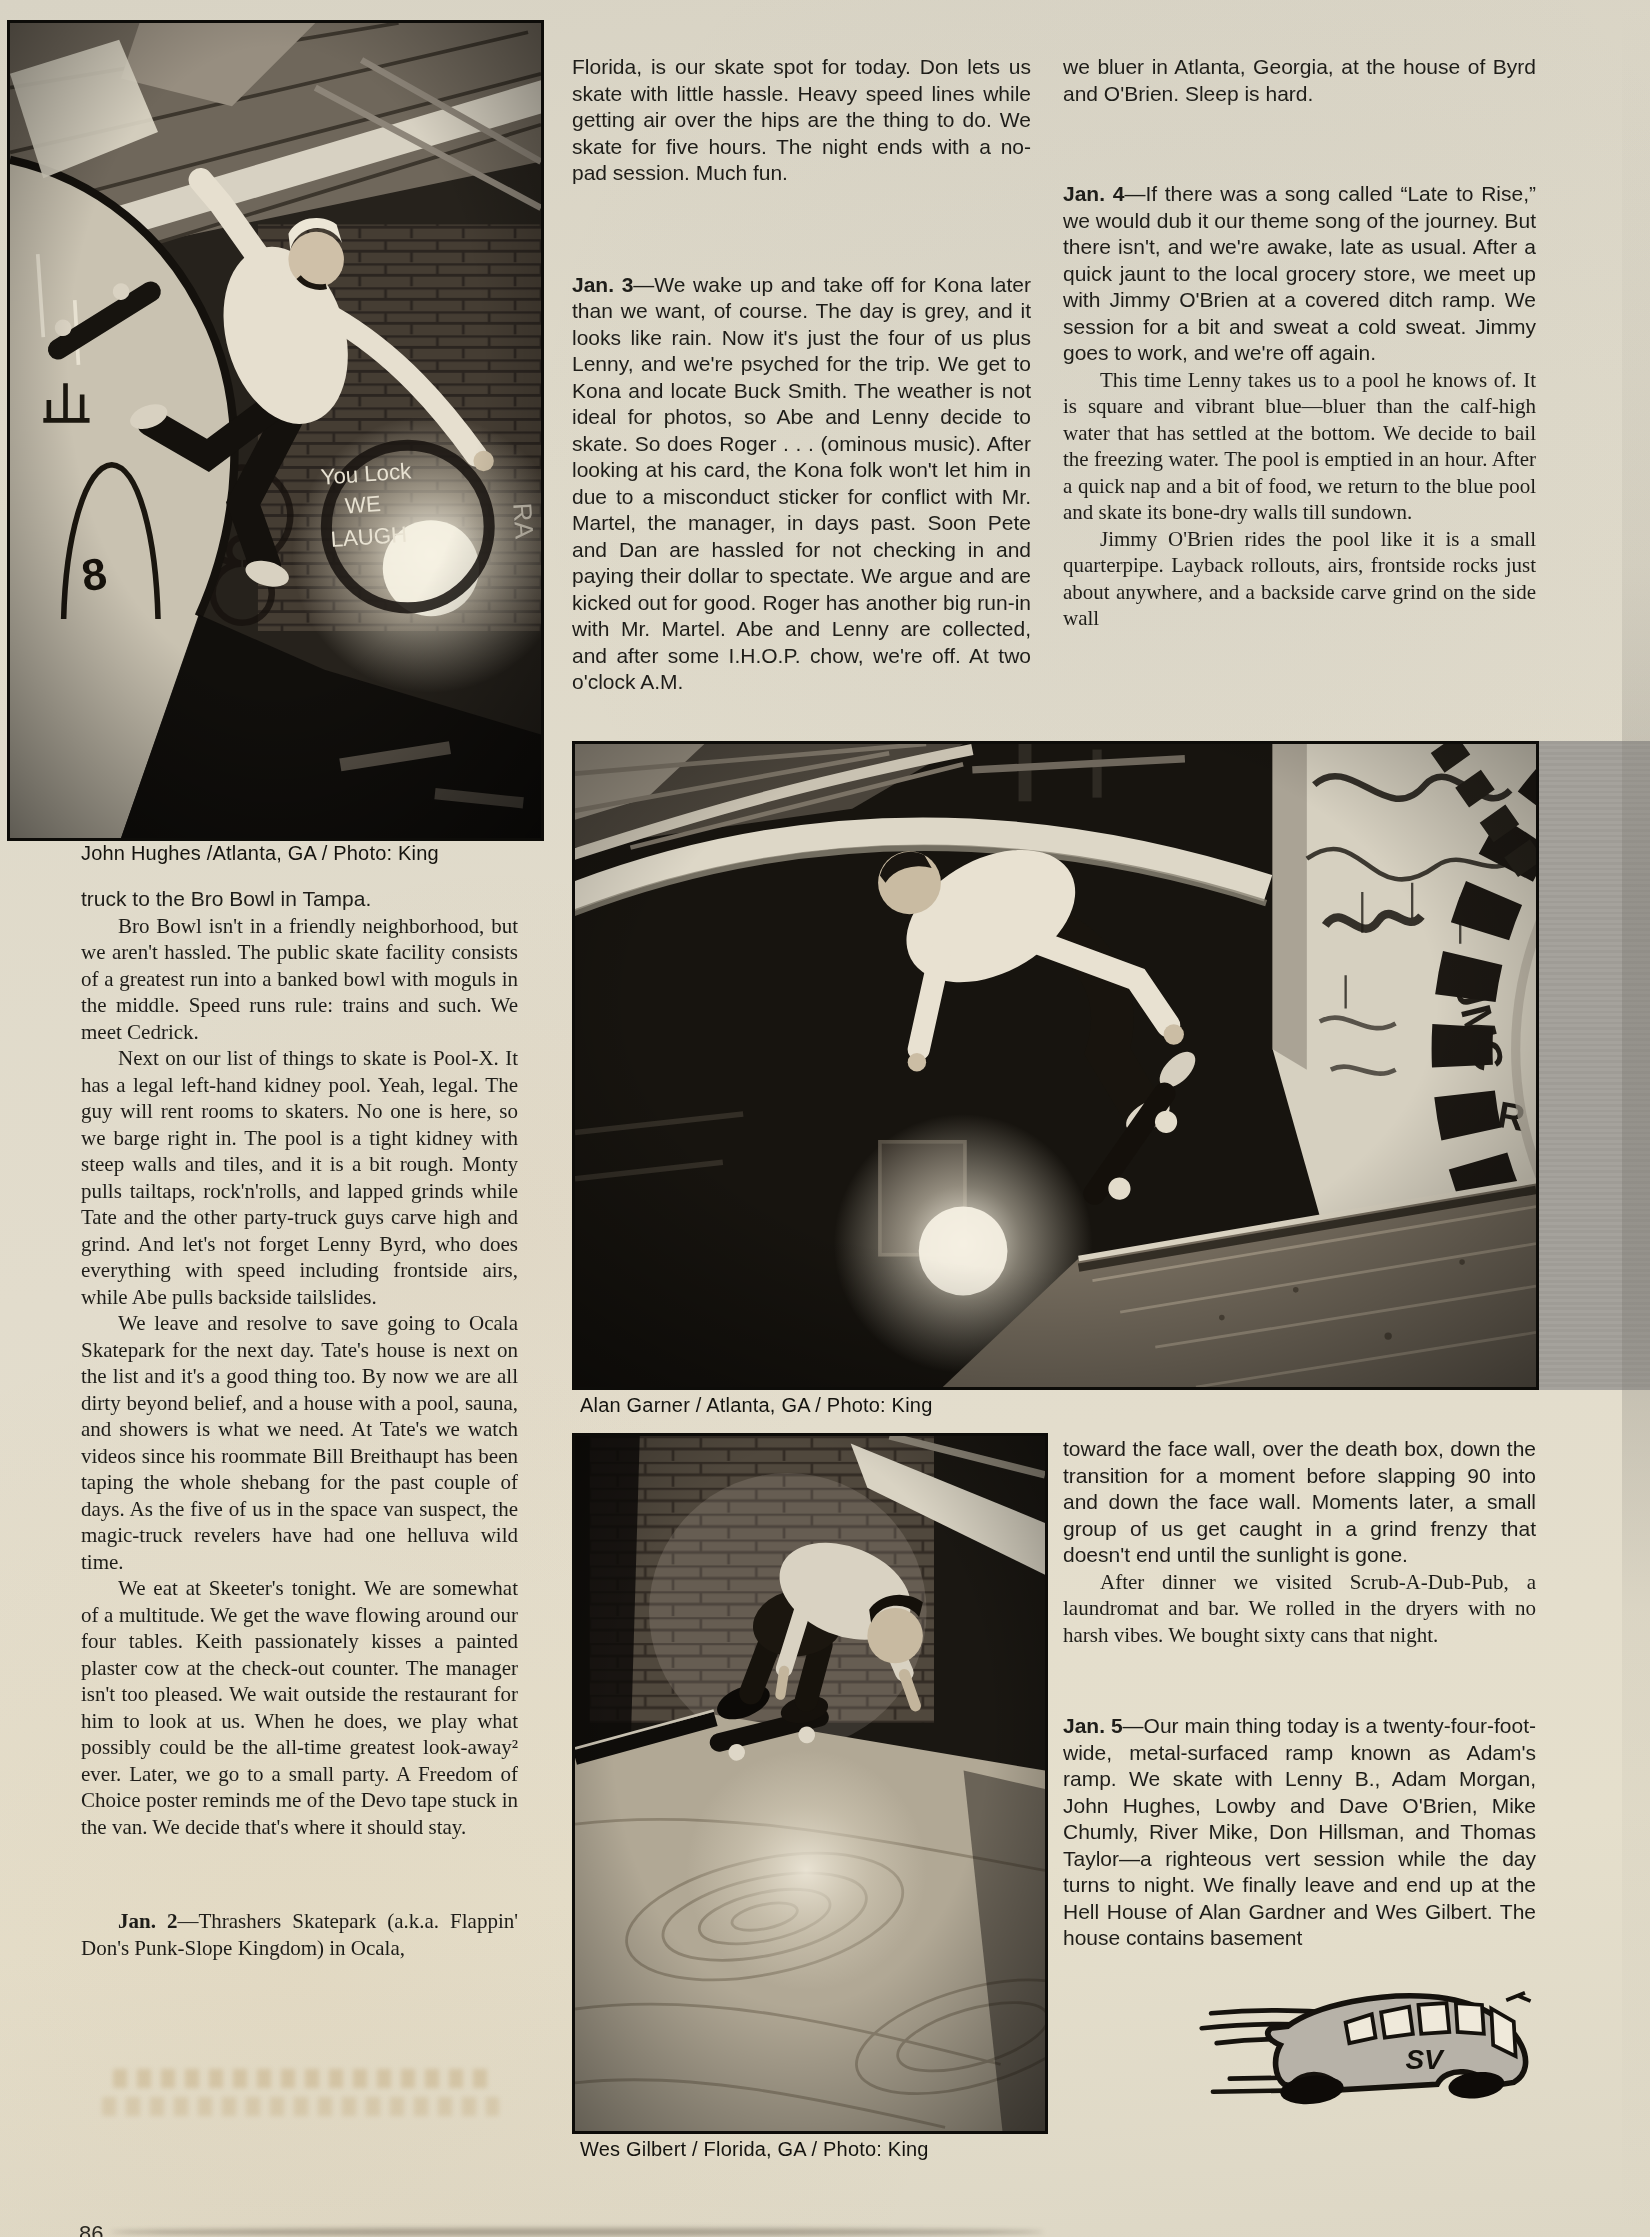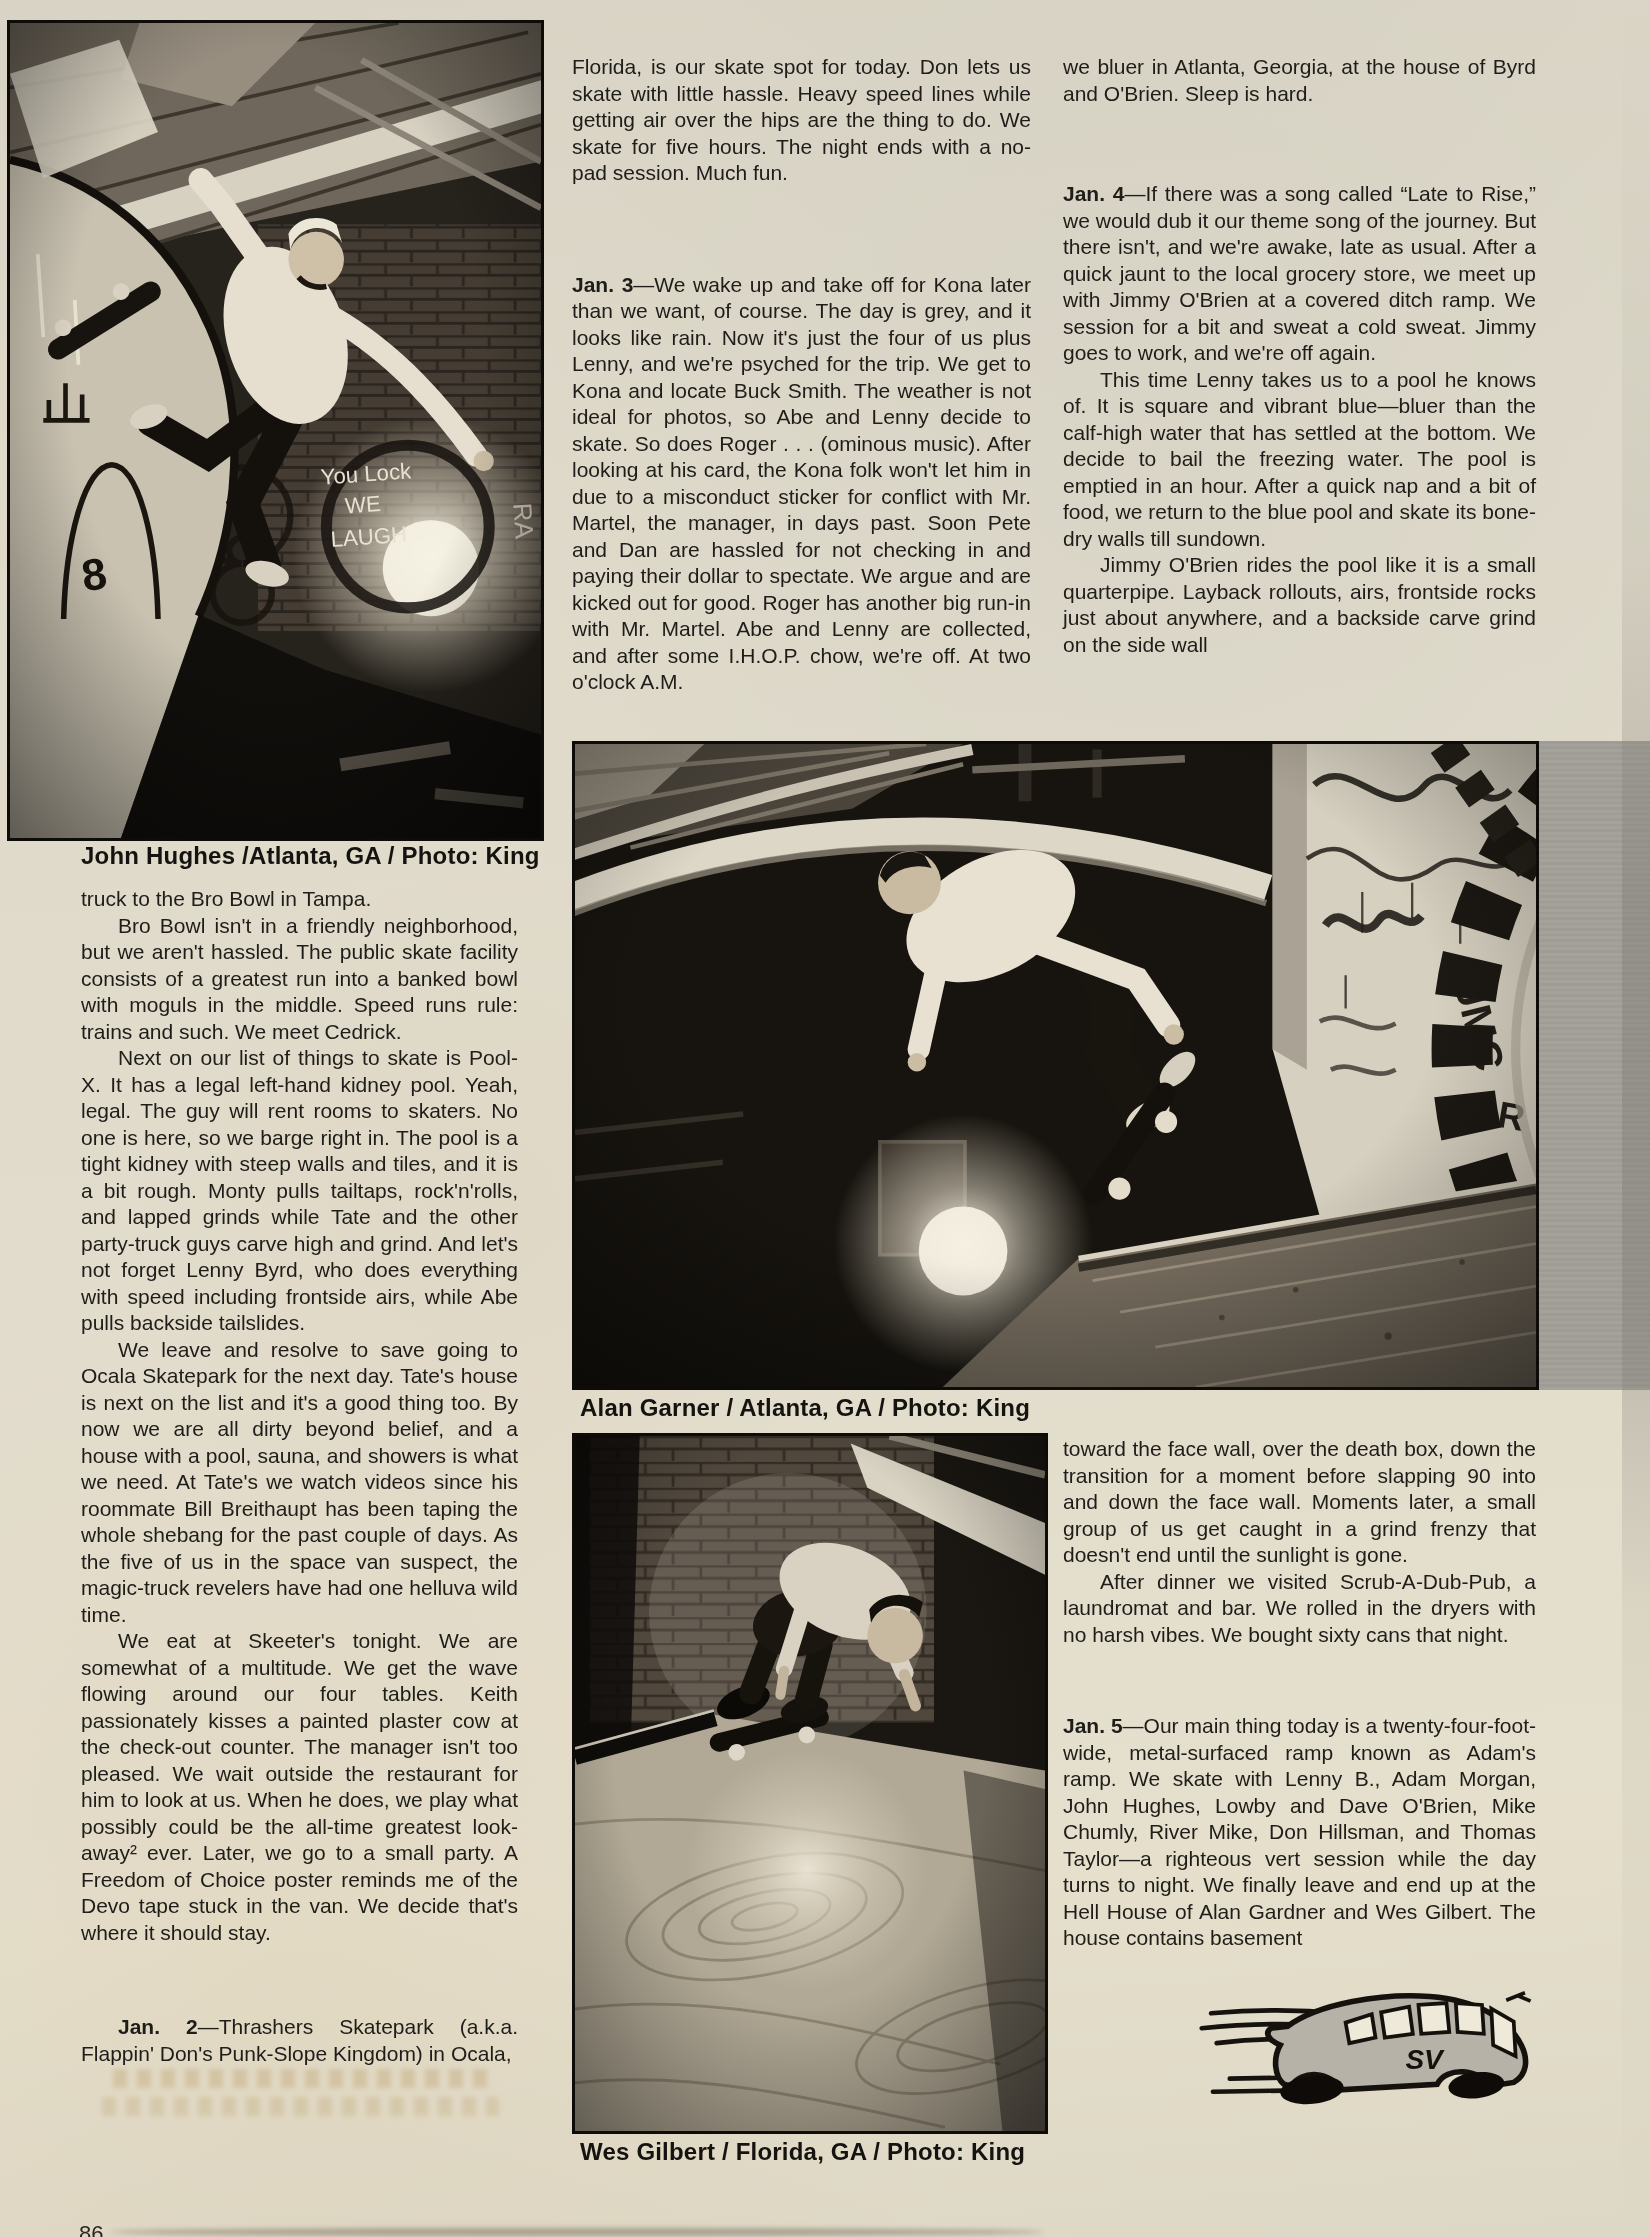--- a/index.html
+++ b/index.html
@@ -10,23 +10,23 @@
   }
   .page::before{ 
     content:""; position:absolute; inset:0; pointer-events:none;
     background:
       radial-gradient(circle at 18% 88%, rgba(196,148,82,0.07), transparent 28%),
       radial-gradient(circle at 30% 55%, rgba(190,140,80,0.05), transparent 22%),
       radial-gradient(circle at 70% 20%, rgba(120,130,150,0.05), transparent 30%);
   }
   .col { position:absolute; text-align:justify; font-size:21px; line-height:26.5px; color:#1e1d19; }
   .col p { margin:0; }
-  .col p.ind { text-indent:37px; }
+  .col p.ind { text-indent:37px;font-family:Liberation Serif, serif; }
   strong.lead { font-weight:bold; }
-  .caption { position:absolute; font-weight:bold; font-size:24px; letter-spacing:0.2px; color:#14130f; white-space:nowrap; }
+  .caption { position:absolute; font-weight:normal; font-size:20px; letter-spacing:0.2px; color:#14130f; white-space:nowrap; }
   .photo { position:absolute; background:#16130f; border:3.7px solid #0d0c09; box-sizing:border-box; }
   .photo svg { display:block; width:100%; height:100%; }
   .gray-strip { position:absolute; left:1539px; top:741px; width:111px; height:649px;
     background:repeating-linear-gradient(0deg,#a5a29c 0 2.8px,#9f9c96 2.8px 5.5px); }
   .edge-band { position:absolute; right:0; top:0; width:28px; height:100%; pointer-events:none;
     background:linear-gradient(180deg, rgba(150,146,135,0) 0%, rgba(150,146,135,0.15) 25%, rgba(120,117,110,0.35) 40%, rgba(120,117,110,0.35) 58%, rgba(150,146,135,0.12) 72%, rgba(150,146,135,0) 100%); }
   .ghost-line { position:absolute; height:18.5px; filter:blur(2.8px); opacity:0.42; border-radius:2.8px;
     background:repeating-linear-gradient(90deg, rgba(166,128,62,0.55) 0 14px, rgba(166,128,62,0) 14px 24px); }
   .page-number { position:absolute; left:79px; top:2176px; font-size:22px; color:#2a2822;margin-top:45px; }
   .bottom-shadow { position:absolute; left:111px; top:2228px; width:932px; height:8.3px;

